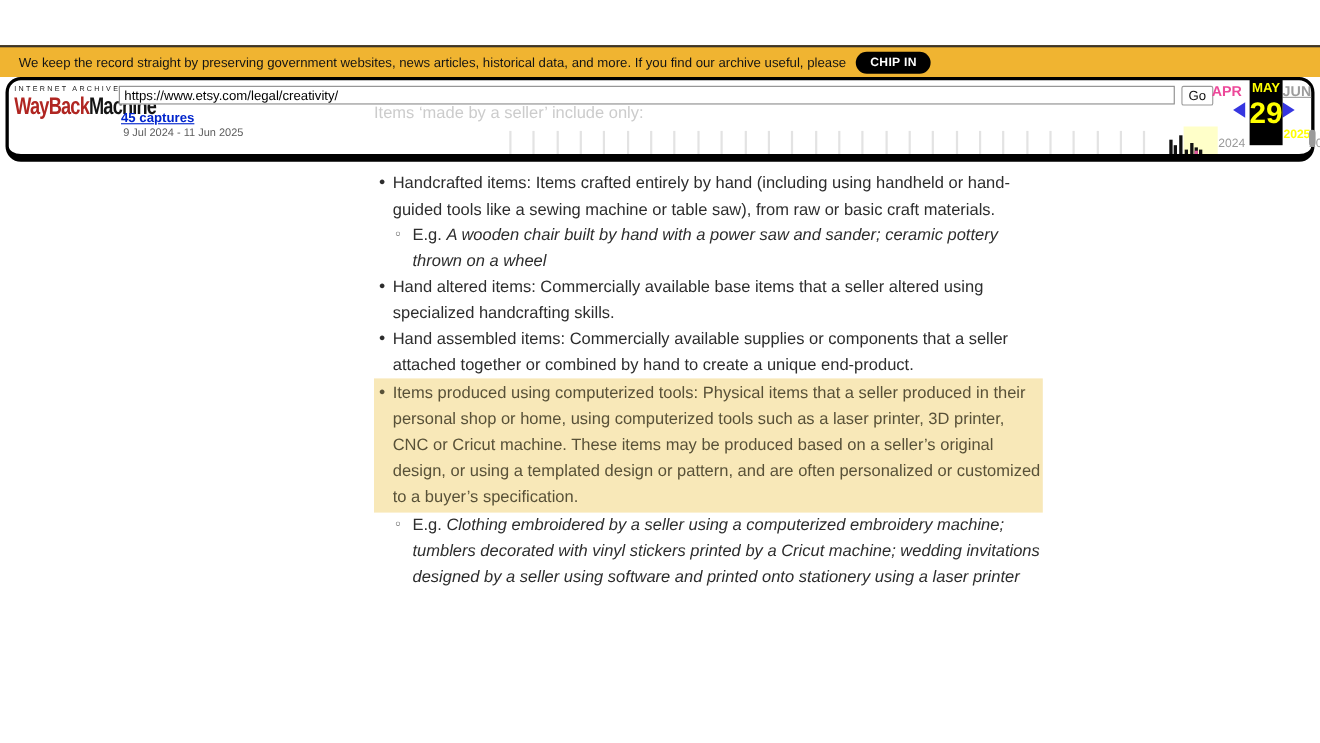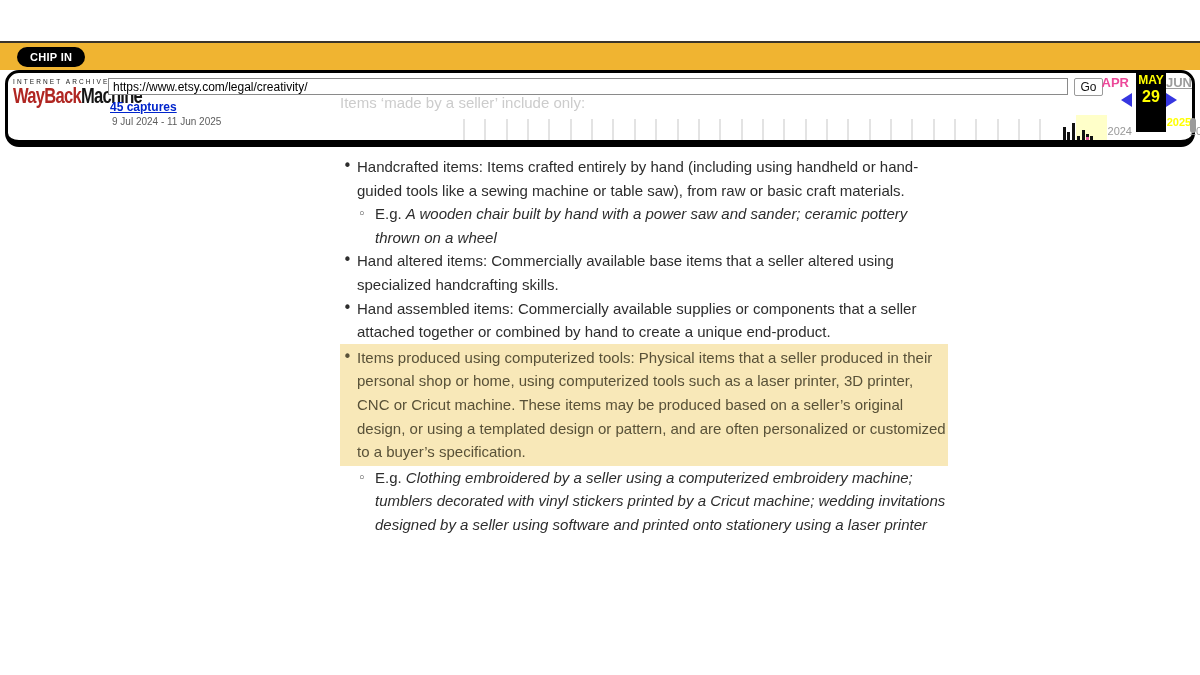--- a/index.html
+++ b/index.html
@@ -166,21 +166,21 @@
   .m-label { position: absolute; top: 2px; font-size: 13px; font-weight: bold; }
   .m-prev  { right: 5px; color: #ec4899; }
   .m-next  { left: 2px;  color: #9c9c9c; text-decoration: underline; }
   .y-label { position: absolute; bottom: 3px; font-size: 11px; color: #999999; }
   .y-prev  { right: 2px; }
   .y-next  { left: 2px; margin-left: 24px; }
   .arrow-left, .arrow-right { position: absolute; top: 20px; width: 0; height: 0; cursor: pointer; }
   .arrow-left  { right: 2px; border-top: 7px solid transparent; border-bottom: 7px solid transparent; border-right: 11px solid #3636e0; }
   .arrow-right { left: 2px;  border-top: 7px solid transparent; border-bottom: 7px solid transparent; border-left: 11px solid #3636e0; }
   .cur-month { color: #ffff00; font-size: 12px; font-weight: bold; margin-top: 3px; }
-  .cur-day   { color: #ffff00; font-size: 16px; font-weight: bold; margin-top: 1px; cursor: pointer; }
+  .cur-day   { color: #ffff00; font-size: 27px; font-weight: bold; margin-top: 1px; cursor: pointer; }
   .cur-year  { color: #ffff00; font-size: 11px; font-weight: bold; position: absolute; bottom: 4px; left: 0; width: 100%; margin-left: 28px; }
 
   .scroll-thumb {
     position: absolute;
     right: -4px;
     top: 45px;
     width: 6px;
     height: 15px;
     background: #9a9a9a;
     border-radius: 3px;
@@ -219,20 +219,21 @@
     padding-top: 2px;
     padding-bottom: 2px;
   }
 </style>
 </head>
 <body>
 
 <div class="top-space"></div>
 
 <div class="banner">
+  <span>We keep the record straight by preserving government websites, news articles, historical data, and more. If you find our archive useful, please</span>
   <button class="chip-in">CHIP IN</button>
 </div>
 
 <div class="toolbar">
 
   <div class="logo">
     <div class="ia-small">INTERNET ARCHIVE</div>
     <div class="wordmark">
       <span class="wb-red">WayBack</span><span class="wb-black">Machine</span>
     </div>

